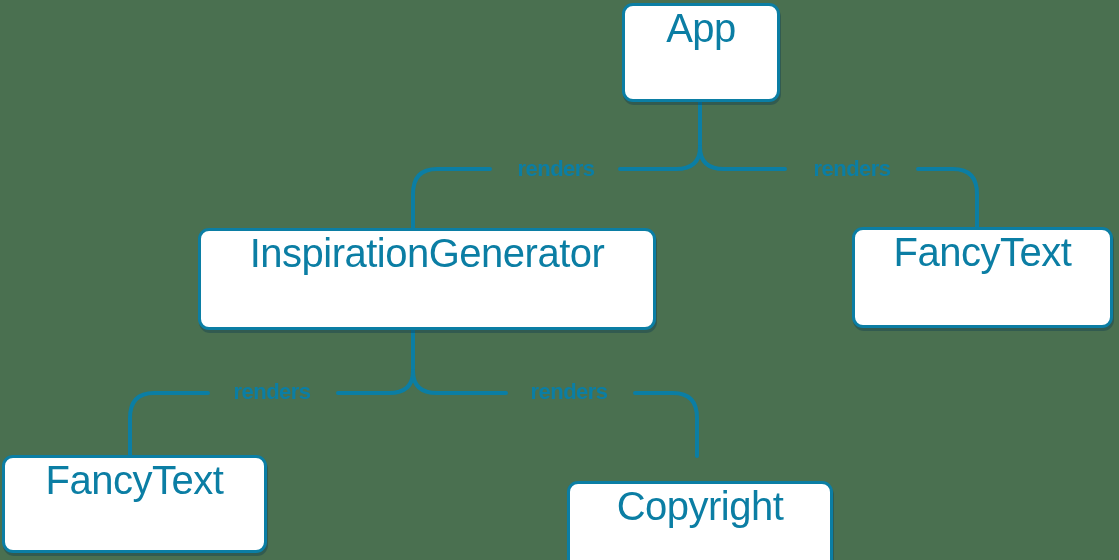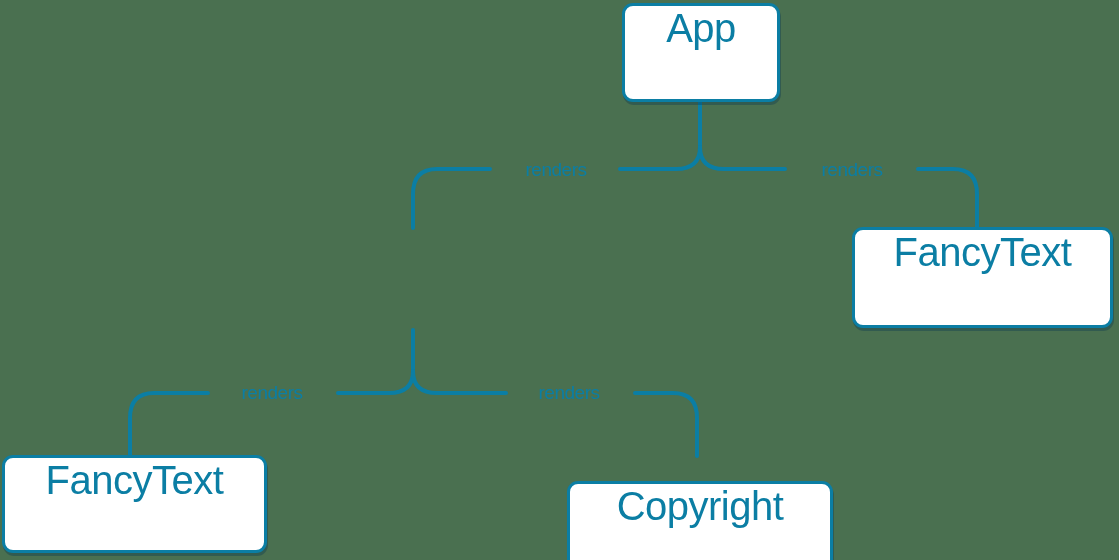--- a/index.html
+++ b/index.html
@@ -42,22 +42,22 @@
     color: var(--accent, #0b7ea4);
     font-size: 40px;
     font-weight: 400;
     letter-spacing: -0.5px;
     white-space: nowrap;
   }
   .edge-label {
     position: absolute;
     transform: translate(-50%, -50%);
     color: var(--accent, #0b7ea4);
-    font-size: 19px;
-    font-weight: 400;
+    font-size: 22px;
+    font-weight: 700;
     letter-spacing: -0.5px;
     white-space: nowrap;
     line-height: 1;
   }
 </style>
 </head>
 <body>
 
 <div class="stage" style="--bg: #4a7050; --accent: #0b7ea4; --node-fill: #ffffff;">
 
@@ -74,20 +74,23 @@
     <path d="M413 371 Q413 393 389 393 L338 393"></path>
     <path d="M413 371 Q413 393 437 393 L506 393"></path>
     <path d="M208 393 L154 393 Q130 393 130 418 L130 455"></path>
     <path d="M635 393 L673 393 Q697 393 697 418 L697 456"></path>
   </svg>
 
   <div class="node" style="left:622px; top:3px; width:158px; height:99px;">
     <span class="label">App</span>
   </div>
 
+  <div class="node" style="left:198px; top:228px; width:458px; height:102px;">
+    <span class="label">InspirationGenerator</span>
+  </div>
 
   <div class="node" style="left:852px; top:227px; width:261px; height:101px;">
     <span class="label">FancyText</span>
   </div>
 
   <div class="node" style="left:2px; top:455px; width:265px; height:98px;">
     <span class="label">FancyText</span>
   </div>
 
   <div class="node" style="left:567px; top:456px; width:266px; height:96px;margin-top:25px;">

